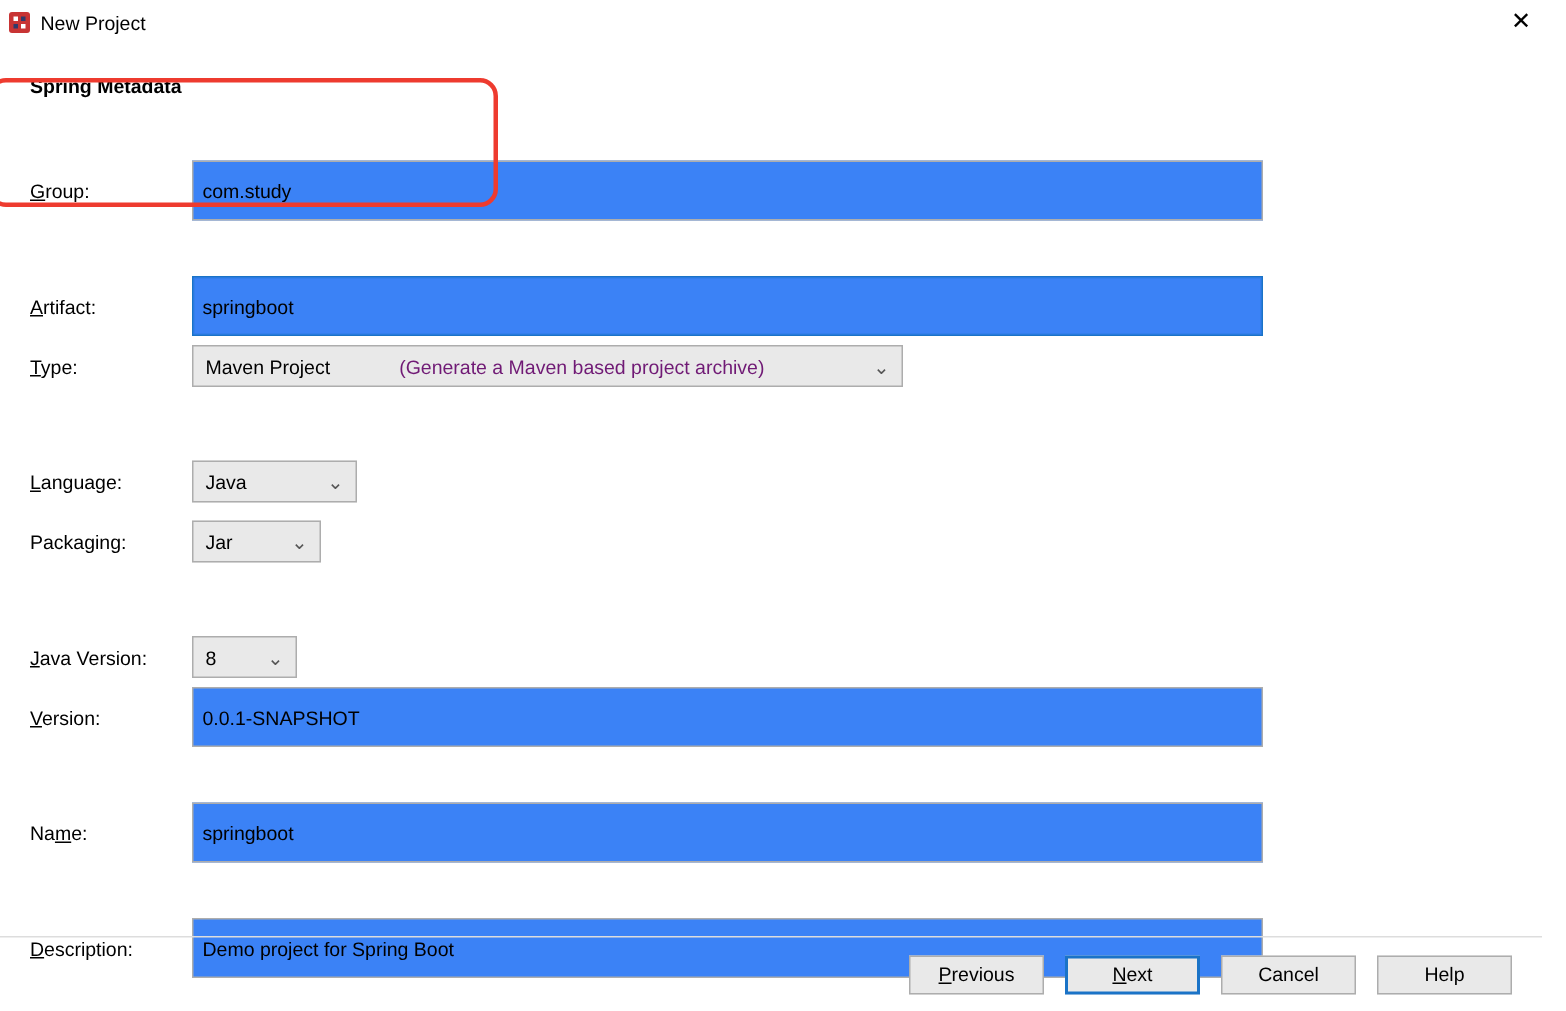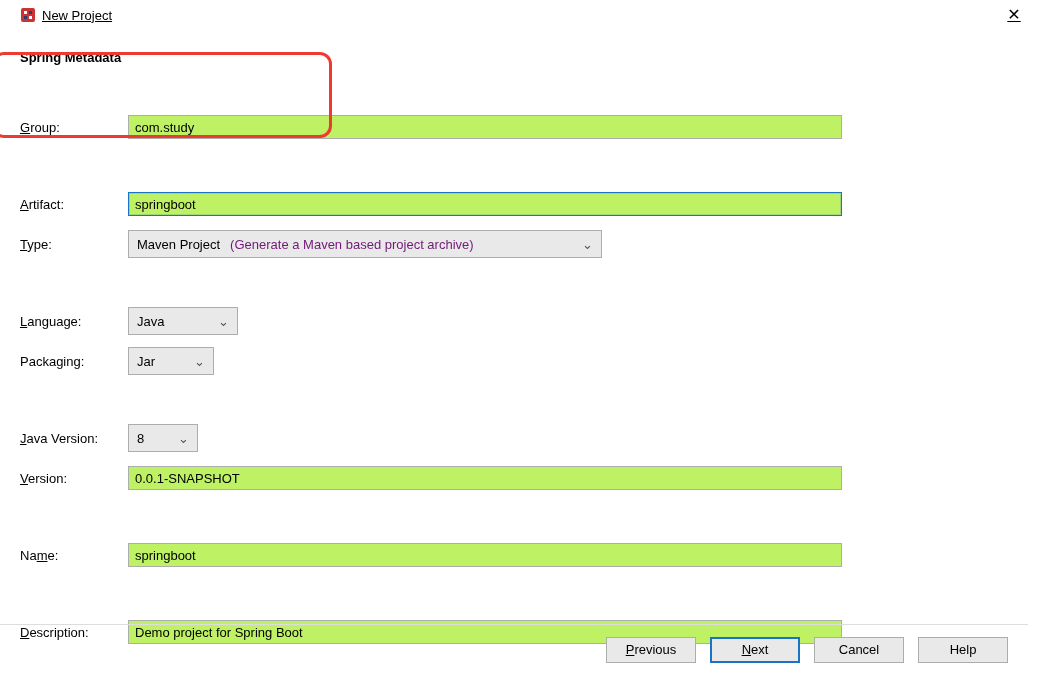--- a/index.html
+++ b/index.html
@@ -1,41 +1,41 @@
 <!DOCTYPE html>
 <html><head>
 <meta charset="utf-8">
 <style>
   * { box-sizing: border-box; font-family: "Segoe UI", Tahoma, sans-serif; }
   body { margin: 0; background: #fff; width: 1044px; height: 674px; overflow: hidden; font-size: 13px; color: #000; }
-  .titlebar { display: flex; align-items: center; height: 30px; padding: 0 10px 0 20px; text-decoration: underline; }
+  .titlebar { display: flex; align-items: center; height: 30px; padding: 0 10px 0 5px; }
   .titlebar .app-icon { width: 16px; height: 16px; margin-right: 6px; display:flex; align-items:center; justify-content:center;}
   .titlebar .title { flex: 0 0 auto; }
   .titlebar .spacer { flex: 1; }
   .titlebar .close { width: 40px; text-align: center; font-size: 16px; line-height: 30px; cursor: pointer; }
   .content { padding: 20px 20px 0 20px; }
   .section-title { font-weight: 700; margin-bottom: 14px; }
   .form { }
   .row { display: flex; align-items: center; height: 30px; margin-bottom: 6px; margin-top: 47px; }
   .row.gap { margin-top: 10px; }
   .label { width: 108px; flex: none; }
   .label .ul { text-decoration: underline; }
   .field { flex: 1; }
   input.text {
-    width: 714px; height: 24px; border: 1px solid #adadad; padding: 0 6px; font-size: 13px; outline: none; background:#bef264;
+    width: 714px; height: 40px; border: 1px solid #adadad; padding: 0 6px; font-size: 13px; outline: none; background:#3b82f6;
   }
   input.text.full { width: 714px; }
   input.text.focus { border: 1px solid #1a73c7; box-shadow: 0 0 0 1px rgba(26,115,199,.2) inset; }
   .select {
     display: inline-flex; align-items: center; height: 28px; border: 1px solid #adadad; background: #e9e9e9; padding: 0 8px; cursor: pointer;
   }
   .select .sel-text { margin-right: 10px; }
   .select .sel-hint { color: #701a75; margin-right: 10px; }
   .select .chev { color: #555; margin-left: auto; }
-  .select.type { width: 474px; }
+  .select.type { width: 474px; gap: 36px; }
   .select.lang { width: 110px; }
   .select.jar { width: 86px; }
   .select.jv { width: 70px; }
   .highlight-box {
     position: absolute; border: 3px solid #ee3b2f; border-radius: 12px; pointer-events: none;
   }
   .wrap { position: relative; }
   .footer {
     position: absolute; left: 0; right: 16px; bottom: 0; height: 50px; border-top: 1px solid #ddd;
     display: flex; align-items: center; justify-content: flex-end; gap: 14px; padding: 0 20px;

